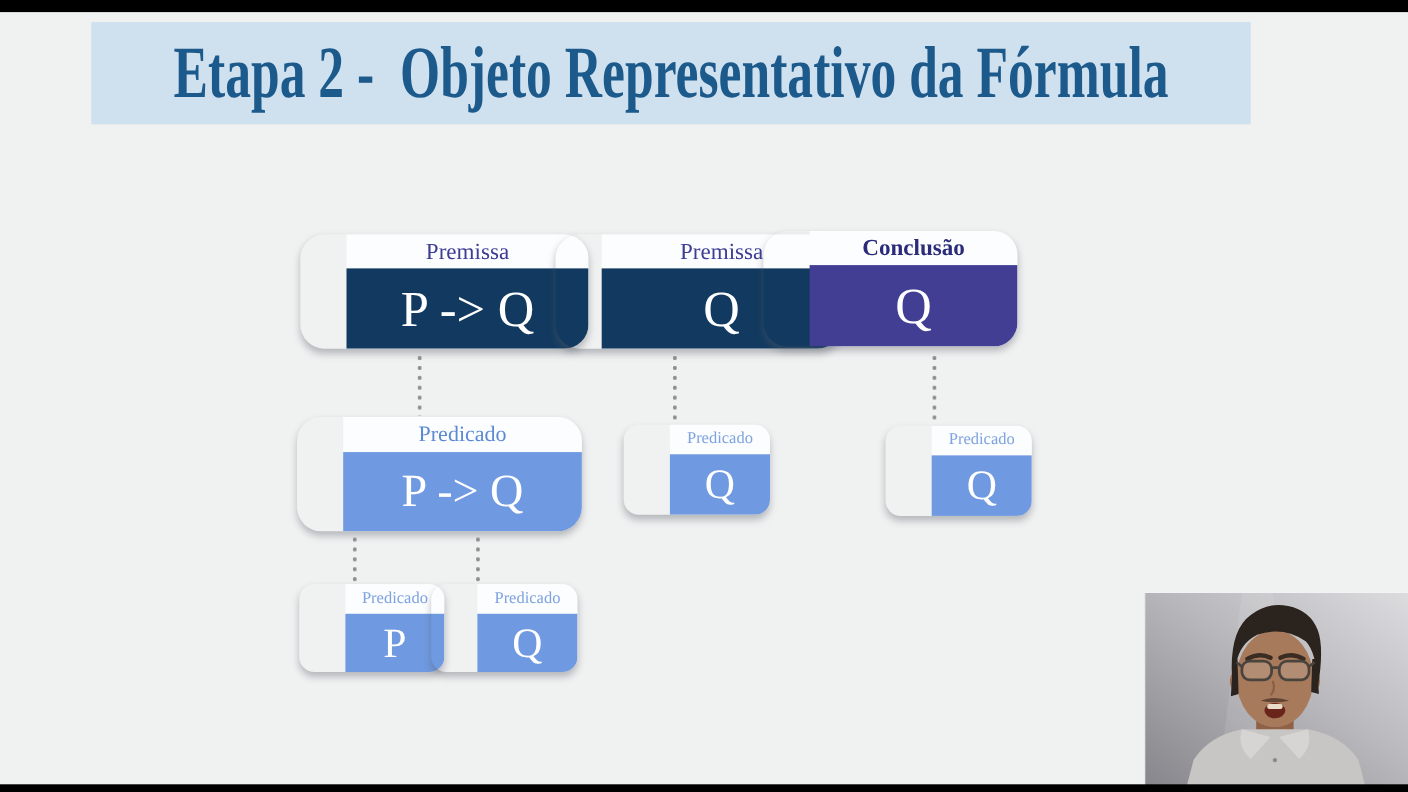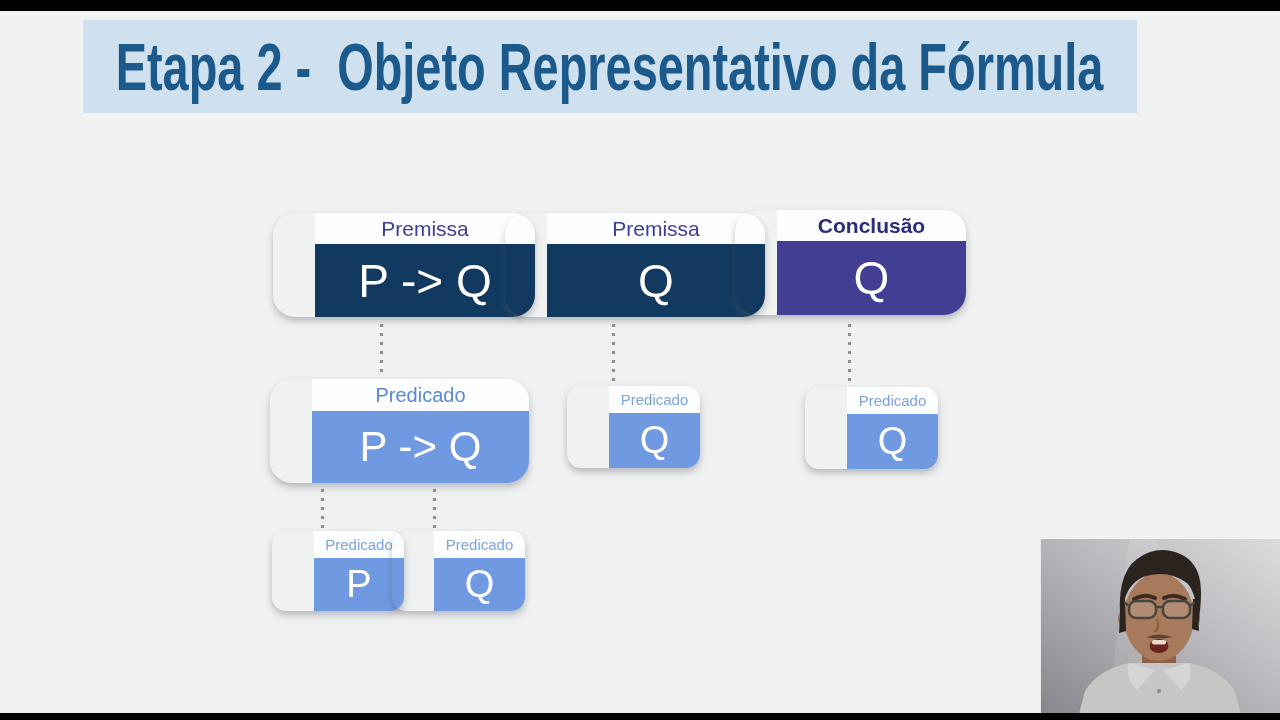--- a/index.html
+++ b/index.html
@@ -1,19 +1,19 @@
 <!DOCTYPE html>
 <html style="--page-bg: #f0f1f1; --banner-bg: #cfe0ef; --title-text: #1d5a8c; --navy: #123a60; --purple: #413e94; --lightblue: #6f99e0; --premissa-text: #3d3d94; --conclusao-text: #2b2b7a; --predicado-text: #5b8ad4; --predicado-sm-text: #7fa3e0; --dot: #8f8f8f;"><head>
 <meta charset="utf-8">
 <style>
   html,body{margin:0;padding:0;background:#000;}
   .stage{
     position:relative;width:1280px;height:720px;overflow:hidden;
     background:var(--page-bg,#f0f1f1);
-    font-family:Liberation Sans, sans-serif;
+    font-family:Liberation Serif, serif;
   }
   .letterbox{position:absolute;left:0;width:1280px;background:#000;}
   .letterbox.top{top:0;height:11px;}
   .letterbox.bottom{bottom:0;height:7px;}
 
   
   .banner{
     position:absolute;left:83px;top:20px;width:1054px;height:93px;
     background:var(--banner-bg,#cfe0ef);
     display:flex;align-items:center;justify-content:center;
@@ -36,21 +36,21 @@
     flex:none;
   }
   .card .bod{
     flex:1;display:flex;align-items:center;justify-content:center;
     color:#fff;
   }
   .card.small{border-radius:14px;}
 
   #card-premise1{left:273px;top:213px;width:220px;height:104px;}
   #card-premise2{left:505px;top:213px;width:218px;height:104px;}
-  #card-conclusion{left:735px;top:210px;width:189px;height:105px;}
+  #card-conclusion{left:694px;top:210px;width:189px;height:105px;}
   #card-premise1 .hdr,#card-premise2 .hdr,#card-conclusion .hdr{height:31px;}
 
   #card-pred-main{left:270px;top:379px;width:217px;height:104px;}
   #card-pred-main .hdr{height:32px;}
 
   #card-pred-mid{left:567px;top:386px;width:91px;height:82px;}
   #card-pred-right{left:805px;top:387px;width:91px;height:82px;}
   #card-pred-p{left:272px;top:531px;width:90px;height:80px;}
   #card-pred-q{left:392px;top:531px;width:91px;height:80px;}
   .card.small .hdr{height:27px;}

